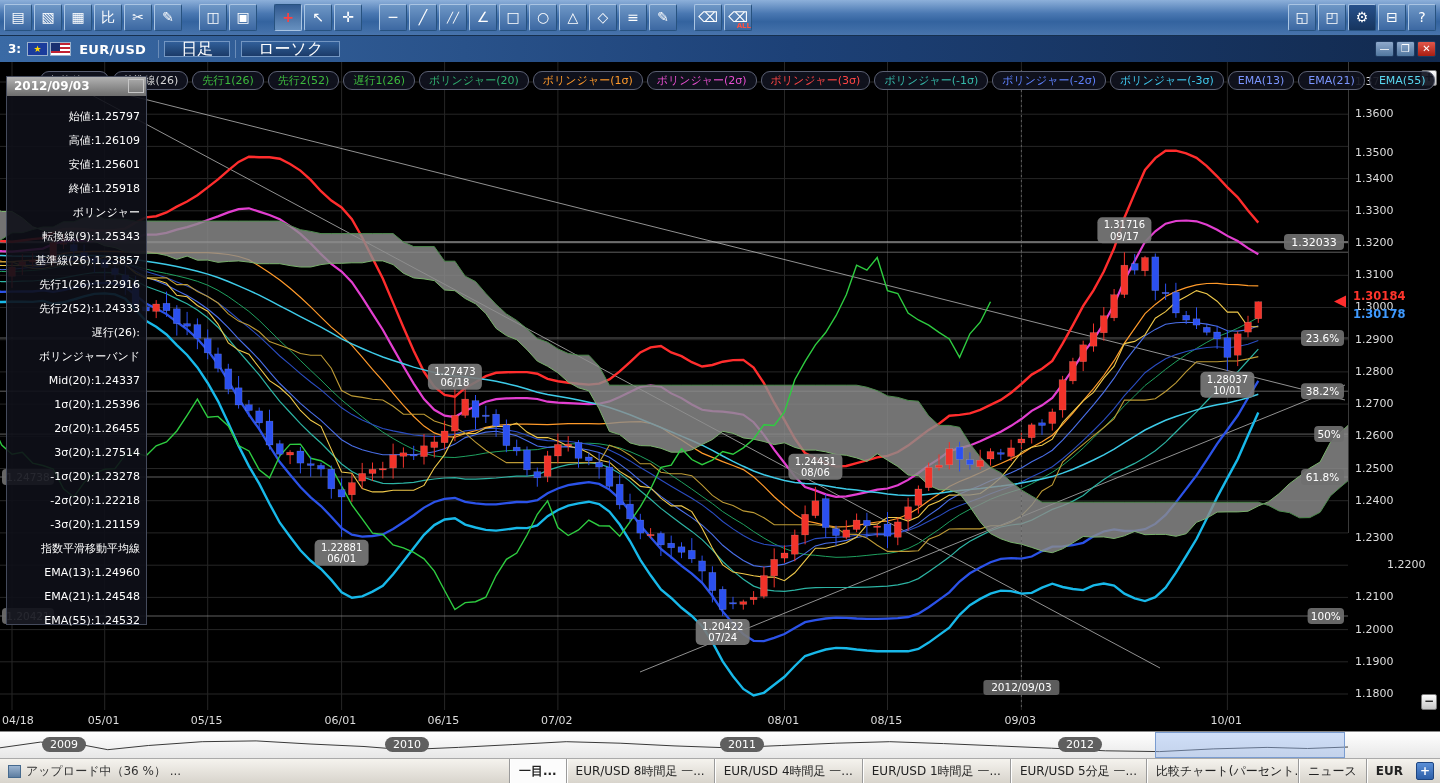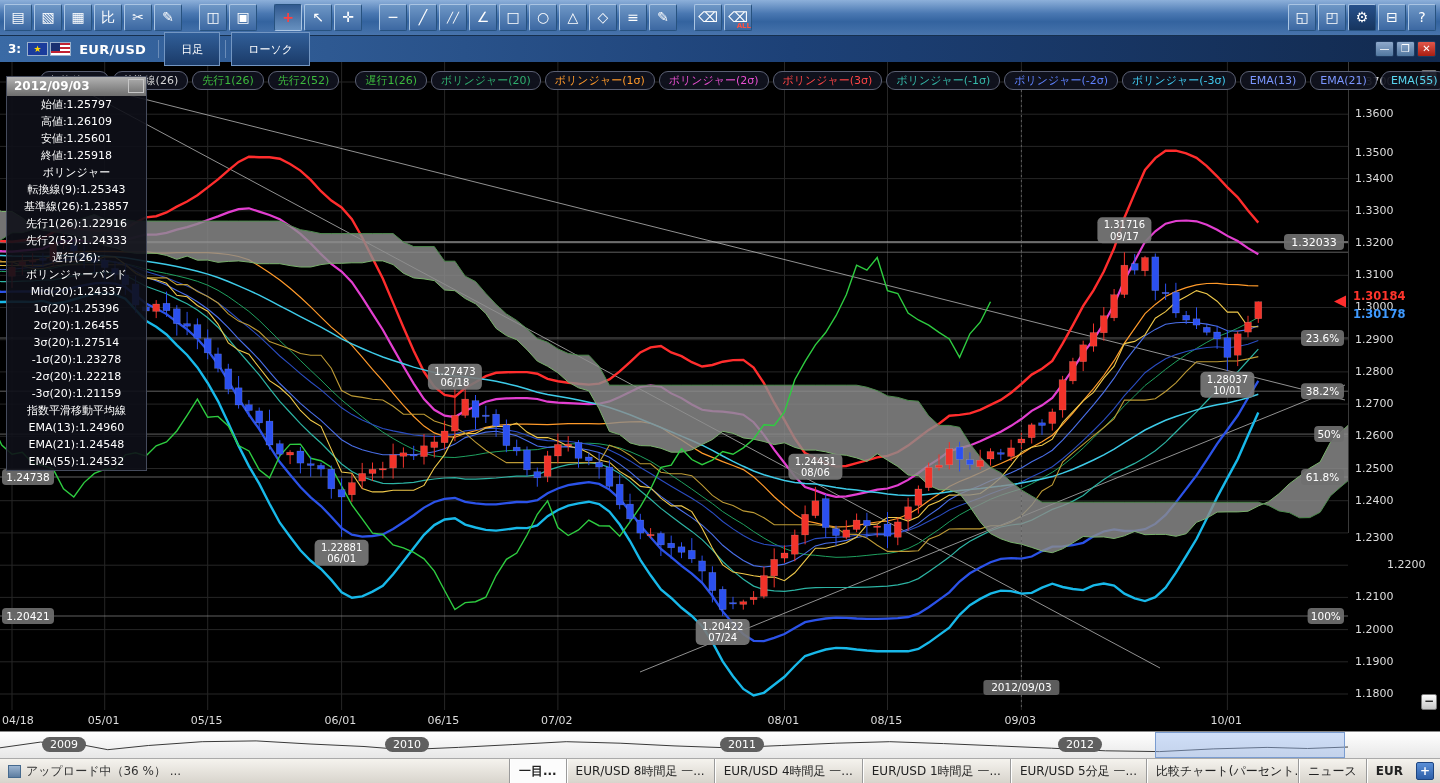--- a/index.html
+++ b/index.html
@@ -16,42 +16,42 @@
 .tb-badge{position:absolute;bottom:0;right:0;font-size:7px;font-weight:bold;color:#ff5040;line-height:8px}
 
 #titlebar{left:0;top:36px;width:1440px;height:26px;background:linear-gradient(90deg,#3a6aa5 0%,#1d4177 55%,#122a4f 100%);display:flex;align-items:center;color:#fff;z-index:10}
 #win-no{font-size:12px;font-weight:bold;margin:0 6px 0 8px}
 .flag{width:21px;height:14px;margin-right:2px;border:1px solid #9ab0cc;position:relative;flex:0 0 auto;display:inline-block}
 .flag-eu{background:#1a3c9c;color:#ffd700;font-size:9px;line-height:12px;text-align:center}
 .flag-us{background:repeating-linear-gradient(180deg,#c22233 0 2px,#fff 2px 4px)}
 .flag-us::after{content:"";position:absolute;left:0;top:0;width:9px;height:8px;background:#1a3070}
 #pair-label{font-size:13px;font-weight:bold;margin:0 10px 0 6px;letter-spacing:.3px}
 .tb-sep{width:1px;height:18px;background:#6a8cb8;margin:0 2px}
-.title-btn{height:34px;padding:0 16px;margin:0 3px;font-size:11px;color:#fff;background:linear-gradient(180deg,#315f99,#1b3b69);border:1px solid #7396c2;display:flex;align-items:center;cursor:pointer}
+.title-btn{height:16px;padding:0 16px;margin:0 3px;font-size:16px;color:#fff;background:linear-gradient(180deg,#315f99,#1b3b69);border:1px solid #7396c2;display:flex;align-items:center;cursor:pointer}
 #title-controls{margin-left:auto;display:flex;gap:2px;margin-right:4px}
 .win-btn{width:19px;height:16px;font-size:10px;line-height:14px;text-align:center;color:#fff;background:linear-gradient(180deg,#8fa9cc,#51779f);border:1px solid #1f3a5f;border-radius:2px;cursor:pointer}
 .win-btn.close{background:linear-gradient(180deg,#e2574b,#a91e12)}
 
 #legend{left:40px;top:71px;height:20px;display:flex;gap:4px;z-index:5;white-space:nowrap}
 .pill{height:19px;line-height:17px;padding:0 9px;font-size:11px;border:1px solid #5a5f72;border-radius:9px;background:rgba(16,18,30,.92);flex:0 0 auto;cursor:pointer}
 
 #chart-svg{left:0;top:62px;z-index:1;cursor:crosshair}
 
 #yaxis{left:1348px;top:62px;width:92px;height:471px;background:#000;border-left:1px solid #3a3a3a;color:#ddd;z-index:4}
 .ytick{position:absolute;left:6px;font-size:11px}
 .axis-btn{position:absolute;right:3px;width:16px;height:16px;background:linear-gradient(180deg,#fdfdfd,#c6c6c6);border:1px solid #777;color:#222;font-size:12px;font-weight:bold;line-height:13px;text-align:center;border-radius:2px;cursor:pointer}
 .price-ask{position:absolute;left:4px;color:#ff352c;font-weight:bold;font-size:11.5px}
 .price-bid{position:absolute;left:4px;color:#3f9aff;font-weight:bold;font-size:11.5px}
 #xaxis{left:0;top:710px;width:1348px;height:21px;background:#000;color:#ddd;z-index:4}
 .xtick{position:absolute;top:4px;font-size:11px}
 
 #data-panel{left:6px;top:76px;width:141px;background:rgba(14,16,24,.9);border:1px solid #454b5c;z-index:30;color:#fff}
 #panel-header{height:19px;background:linear-gradient(180deg,#b2b2b2,#6d6d6d);font-size:12px;font-weight:bold;line-height:18px;padding-left:7px;color:#fff}
 #panel-grip{position:absolute;right:2px;top:2px;width:16px;height:14px;background:linear-gradient(180deg,#a5a5a5,#7a7a7a);border:1px solid #c6c6c6;cursor:pointer}
-.prow{display:flex;justify-content:center;padding:0 6px;height:17px;line-height:17px;font-size:11px}
+.prow{display:flex;justify-content:flex-end;padding:12px 6px;height:17px;line-height:17px;font-size:11px}
 .prow .v{text-align:right}
 
 #navigator{left:0;top:731px;width:1440px;height:27px;background:linear-gradient(180deg,#ffffff,#e7e7e7);border-top:1px solid #888;z-index:6}
 #nav-svg{position:absolute;left:0;top:0}
 .year-chip{position:absolute;top:5px;height:15px;line-height:15px;padding:0 8px;background:#5f5f5f;color:#fff;font-size:11px;border-radius:8px}
 #nav-selection{position:absolute;top:0;height:26px;background:rgba(150,185,240,.45);border:1px solid #7a9cd0}
 
 #statusbar{left:0;top:758px;width:1440px;height:25px;background:linear-gradient(180deg,#f5f3ee,#d8d4cc);border-top:1px solid #aaa;display:flex;align-items:stretch;font-size:12px;color:#333;z-index:7}
 #status-left{display:flex;align-items:center;gap:5px;margin-left:8px}
 #upload-icon{width:13px;height:13px;background:linear-gradient(180deg,#9db6d2,#5d7da0);border:1px solid #46false;border:1px solid #466a8e;display:inline-block}
@@ -114,21 +114,21 @@
         <div class="win-btn">❒</div>
         <div class="win-btn close">✕</div>
       </div>
   </div>
 
   <div id="legend" class="abs">
       <span class="pill" style="color: rgb(216, 216, 216);">転換線(9)</span>
       <span class="pill" style="color: rgb(216, 216, 216);">基準線(26)</span>
       <span class="pill" style="color: rgb(61, 187, 61);">先行1(26)</span>
       <span class="pill" style="color: rgb(61, 187, 61);">先行2(52)</span>
-      <span class="pill" style="color: rgb(61, 187, 61); margin-left: 12px;">遅行1(26)</span>
+      <span class="pill" style="color: rgb(61, 187, 61);">遅行1(26)</span>
       <span class="pill" style="color: rgb(47, 174, 110);">ボリンジャー(20)</span>
       <span class="pill" style="color: rgb(255, 154, 42);">ボリンジャー(1σ)</span>
       <span class="pill" style="color: rgb(232, 79, 208);">ボリンジャー(2σ)</span>
       <span class="pill" style="color: rgb(255, 69, 69);">ボリンジャー(3σ)</span>
       <span class="pill" style="color: rgb(53, 185, 169);">ボリンジャー(-1σ)</span>
       <span class="pill" style="color: rgb(95, 130, 255);">ボリンジャー(-2σ)</span>
       <span class="pill" style="color: rgb(63, 201, 238);">ボリンジャー(-3σ)</span>
       <span class="pill" style="color: rgb(123, 150, 255);">EMA(13)</span>
       <span class="pill" style="color: rgb(123, 150, 255);">EMA(21)</span>
       <span class="pill" style="color: rgb(89, 215, 240);">EMA(55)</span>

